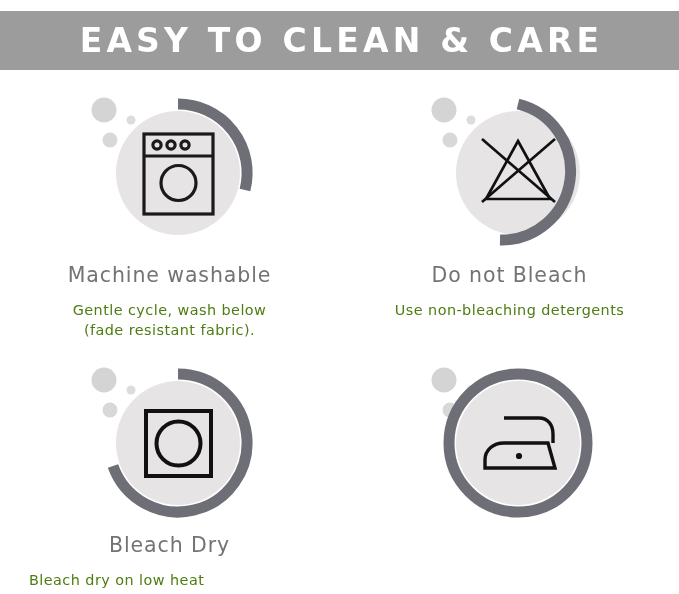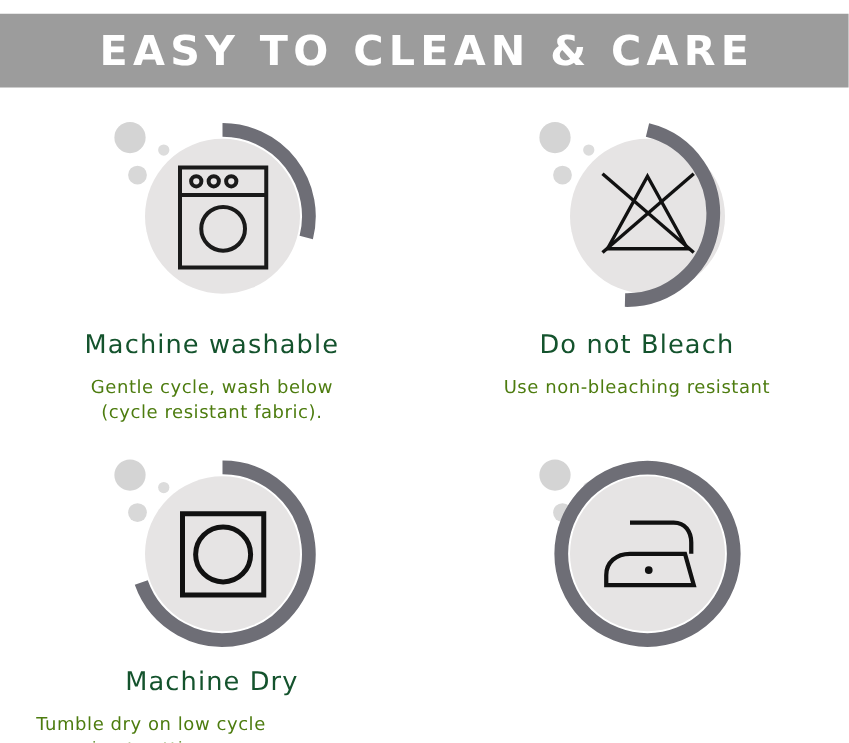--- a/index.html
+++ b/index.html
@@ -70,21 +70,21 @@
   
   .card-title {
     position: absolute;
     left: 0;
     top: 183px;
     width: 339px;
     text-align: center;
     font-size: 20.5px;
     font-weight: normal;
     letter-spacing: 0.9px;
-    color: #14532d;
+    color: #737373;
     white-space: nowrap;
   }
   .card-body {
     position: absolute;
     left: 0;
     top: 221px;
     width: 339px;
     text-align: center;
     font-size: 14.4px;
     line-height: 19.5px;
@@ -122,62 +122,62 @@
           <circle cx="75" cy="61" r="4.1"></circle>
           <circle cx="89" cy="61" r="4.1"></circle>
           <circle cx="103" cy="61" r="4.1"></circle>
           <circle cx="96.5" cy="99" r="17.5"></circle>
         </g>
       </svg>
     </div>
     <div class="card-title">Machine washable</div>
     <div class="card-body">
       <span class="line">Gentle cycle, wash below</span>
-      <span class="line">(cycle resistant fabric).</span>
+      <span class="line">(fade resistant fabric).</span>
     </div>
   </div>
 
   <div class="care-card card-1">
     <div class="icon-stage">
       <svg width="190" height="180" viewBox="0 0 190 180">
         <circle cx="22" cy="26" r="12.5" fill="#d4d4d4"></circle>
         <circle cx="49" cy="36" r="4.5" fill="#dcdcdc"></circle>
         <circle cx="28" cy="56" r="7.5" fill="#d8d8d8"></circle>
         <circle cx="96" cy="89" r="62" fill="#e6e4e4"></circle>
         <path d="M 96 20 A 69 69 0 0 1 78 156" fill="none" stroke="#6e6e76" stroke-width="11" stroke-linecap="butt"></path>
         <g fill="none" stroke="#111111" stroke-width="2.7">
           <path d="M 96 57 L 128 115 L 64 115 Z"></path>
           <line x1="60" y1="55" x2="133" y2="118"></line>
           <line x1="133" y1="55" x2="60" y2="118"></line>
         </g>
       </svg>
     </div>
     <div class="card-title">Do not Bleach</div>
     <div class="card-body">
-      <span class="line">Use non-bleaching resistant</span>
+      <span class="line">Use non-bleaching detergents</span>
     </div>
   </div>
 
   <div class="care-card card-2">
     <div class="icon-stage">
       <svg width="190" height="180" viewBox="0 0 190 180">
         <circle cx="22" cy="26" r="12.5" fill="#d4d4d4"></circle>
         <circle cx="49" cy="36" r="4.5" fill="#dcdcdc"></circle>
         <circle cx="28" cy="56" r="7.5" fill="#d8d8d8"></circle>
         <circle cx="96" cy="89" r="62" fill="#e6e4e4"></circle>
         <path d="M 96 20 A 69 69 0 1 1 31 112" fill="none" stroke="#6e6e76" stroke-width="11" stroke-linecap="butt"></path>
         <g fill="none" stroke="#111111" stroke-width="4">
           <rect x="64" y="57" width="65" height="65"></rect>
           <circle cx="96.5" cy="89.5" r="22"></circle>
         </g>
       </svg>
     </div>
-    <div class="card-title">Machine Dry</div>
+    <div class="card-title">Bleach Dry</div>
     <div class="card-body left-align">
-      <span class="line">Tumble dry on low cycle</span>
+      <span class="line">Bleach dry on low heat</span>
       <span class="line">or no heat setting</span>
     </div>
   </div>
 
   <div class="care-card card-3">
     <div class="icon-stage">
       <svg width="190" height="180" viewBox="0 0 190 180">
         <circle cx="22" cy="26" r="12.5" fill="#d4d4d4"></circle>
         <circle cx="49" cy="36" r="4.5" fill="#dcdcdc"></circle>
         <circle cx="28" cy="56" r="7.5" fill="#d8d8d8"></circle>

